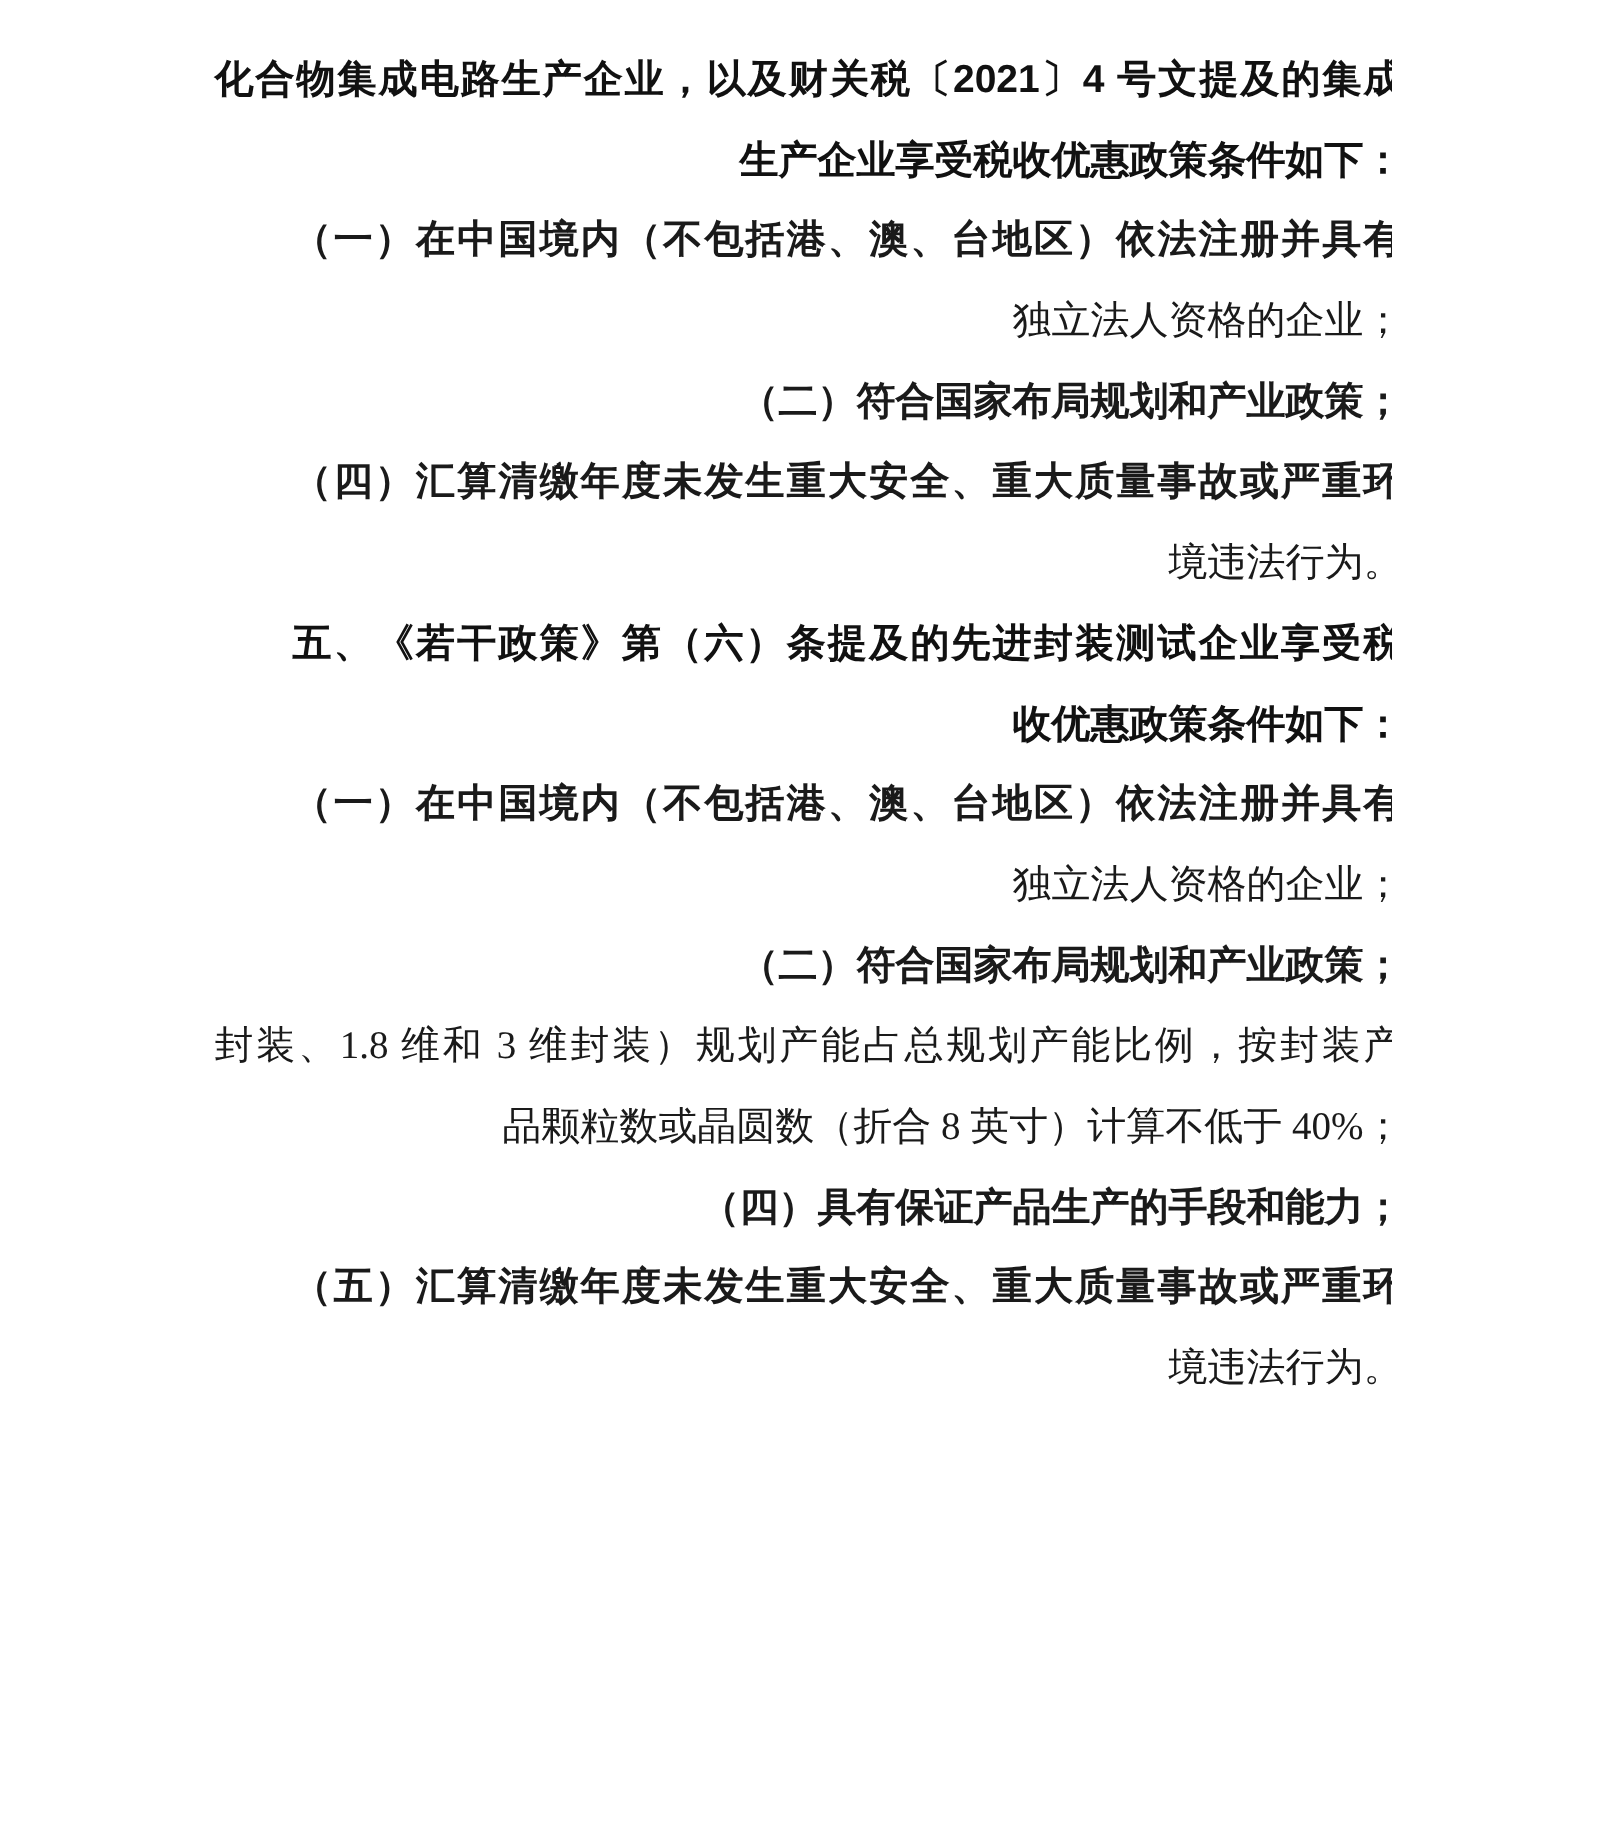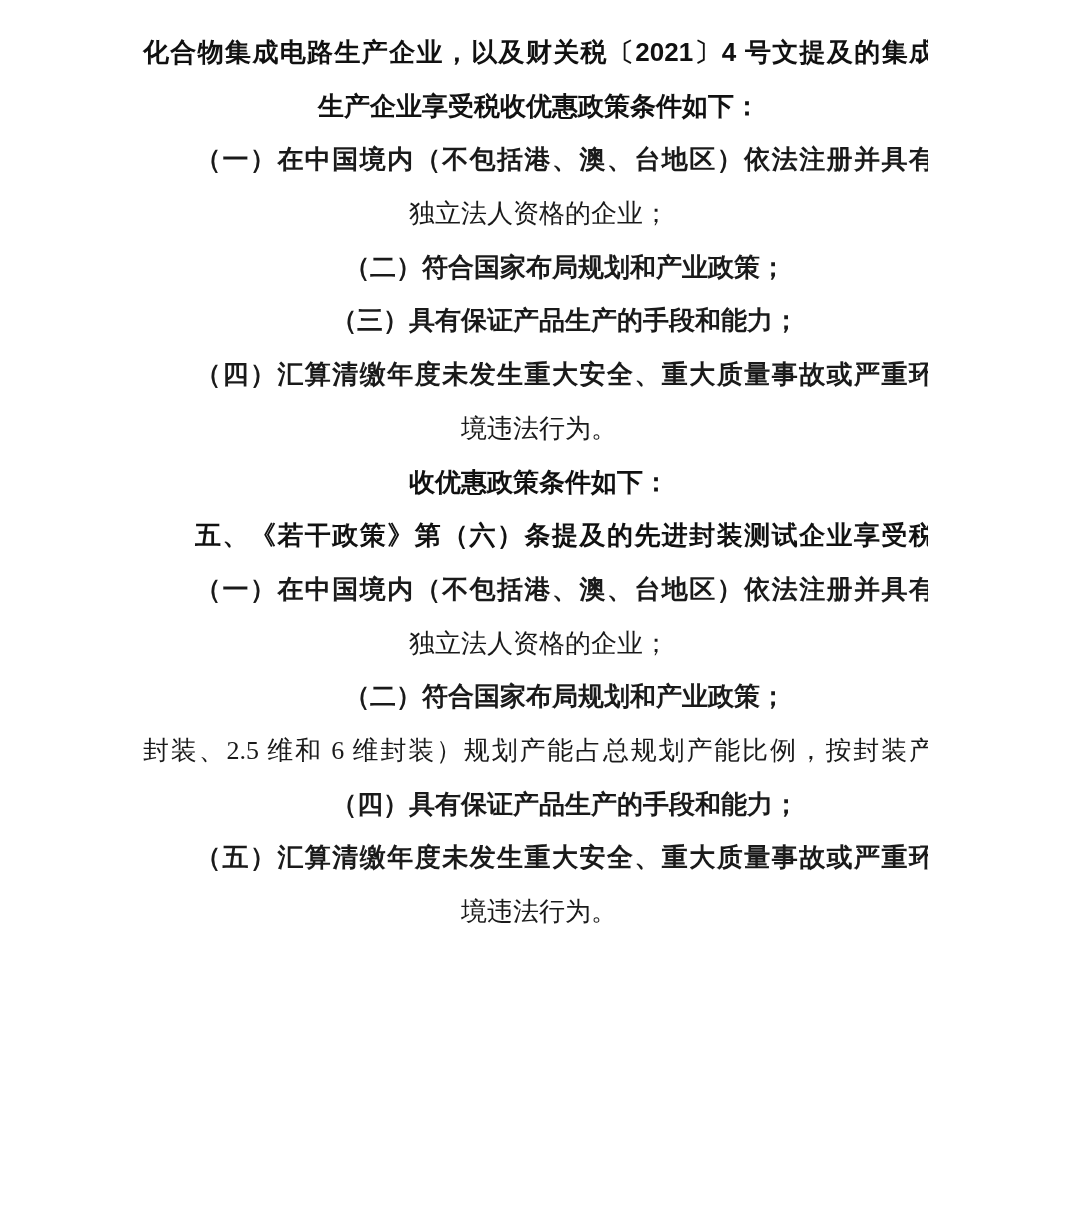--- a/index.html
+++ b/index.html
@@ -25,21 +25,21 @@
   .para {
     margin: 0;
     padding: 0;
   }
   .line {
     display: block;
     font-size: 26px;
     line-height: 53.7px;
     height: 53.7px;
     white-space: normal;
-    text-align: center;
+    text-align: right;
   }
   
   .line.fill {
     text-align: justify;
     text-align-last: justify;
     text-justify: inter-character;
   }
   
   .line.ind {
     text-indent: 2em;
@@ -65,45 +65,43 @@
 
     <div class="para">
       <div class="line fill ind">（一）在中国境内（不包括港、澳、台地区）依法注册并具有</div>
       <div class="line">独立法人资格的企业；</div>
     </div>
 
     <div class="para">
       <div class="line ind">（二）符合国家布局规划和产业政策；</div>
     </div>
 
-    <div class="para">
-      <div class="line ind">（三）具有保证产品生产的手段和能力；</div>
-    </div>
 
     <div class="para">
       <div class="line fill ind">（四）汇算清缴年度未发生重大安全、重大质量事故或严重环</div>
       <div class="line">境违法行为。</div>
     </div>
 
     <div class="para b">
+      <div class="line fill ind">五、《若干政策》第（六）条提及的先进封装测试企业享受税</div>
       <div class="line">收优惠政策条件如下：</div>
-      <div class="line fill ind">五、《若干政策》第（六）条提及的先进封装测试企业享受税</div>
     </div>
 
     <div class="para">
       <div class="line fill ind">（一）在中国境内（不包括港、澳、台地区）依法注册并具有</div>
       <div class="line">独立法人资格的企业；</div>
     </div>
 
     <div class="para">
       <div class="line ind">（二）符合国家布局规划和产业政策；</div>
     </div>
 
     <div class="para">
-      <div class="line fill">封装、2.5 维和 6 维封装）规划产能占总规划产能比例，按封装产</div>
+      <div class="line fill">封装、1.8 维和 3 维封装）规划产能占总规划产能比例，按封装产</div>
+      <div class="line">品颗粒数或晶圆数（折合 8 英寸）计算不低于 40%；</div>
     </div>
 
     <div class="para">
       <div class="line ind">（四）具有保证产品生产的手段和能力；</div>
     </div>
 
     <div class="para">
       <div class="line fill ind">（五）汇算清缴年度未发生重大安全、重大质量事故或严重环</div>
       <div class="line">境违法行为。</div>
     </div>

